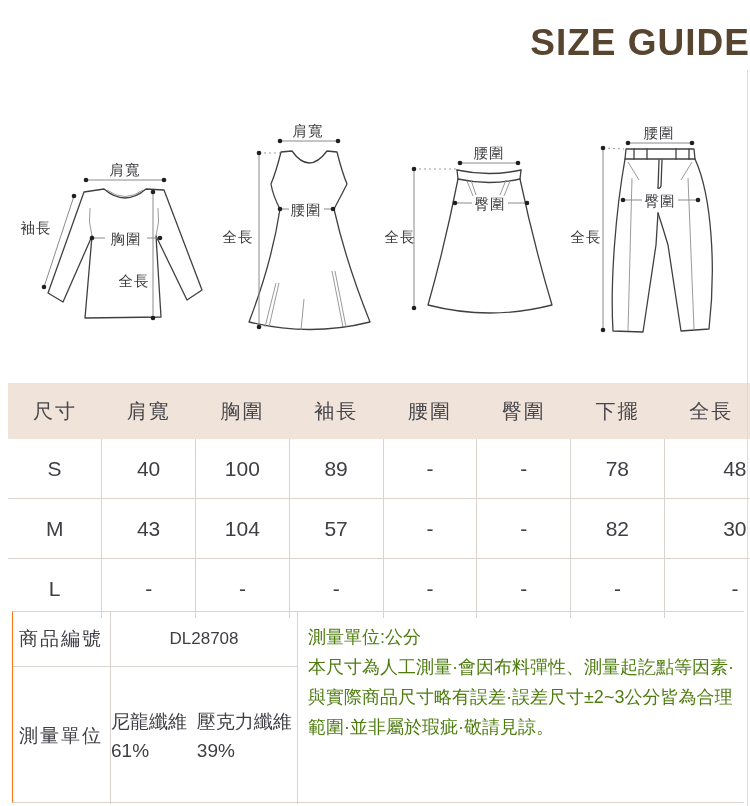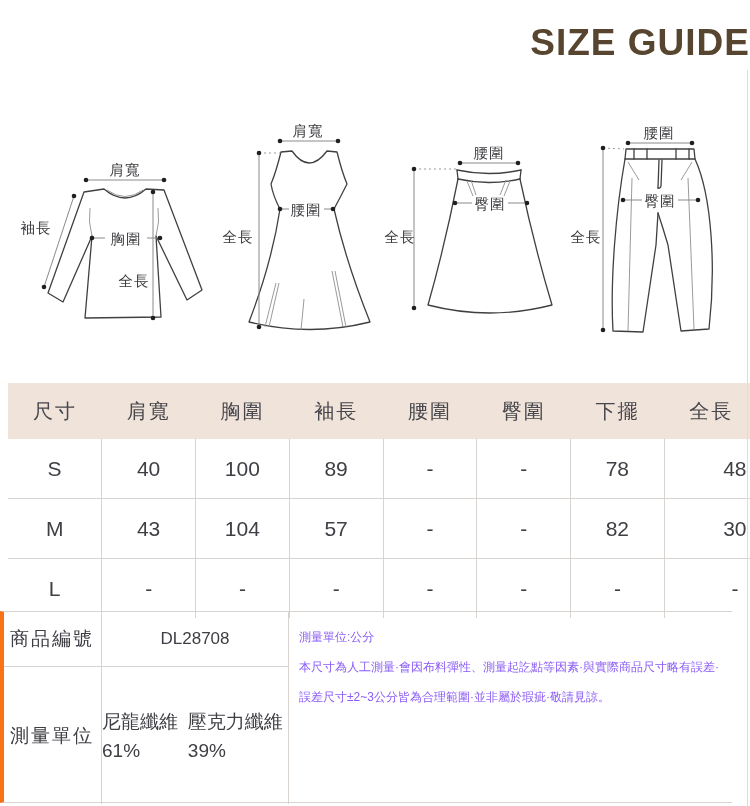--- a/index.html
+++ b/index.html
@@ -18,30 +18,30 @@
   .size-table{position:absolute;top:383px;left:8px;width:750px;border-collapse:collapse;table-layout:fixed;}
   .size-table th{background:#f0e3d9;height:54px;font-size:20px;font-weight:400;color:#46464c;
                  letter-spacing:2px;}
   .size-table td{height:57px;border:1px solid #d8d3cf;text-align:center;
                  font-size:21px;font-weight:300;color:#3e3e44;}
   .size-table tbody td:first-child{border-left:none;}
   .size-table tbody td:last-child{border-right:none;padding-left:48px;}
   .size-table tbody tr:first-child td{border-top:none;}
   .size-table tbody tr:last-child td{border-bottom:none;}
   
-  .info{position:absolute;top:611px;left:0;width:732px;height:192px;box-sizing:border-box;
+  .info{position:absolute;top:611px;left:12px;width:732px;height:192px;box-sizing:border-box;
         display:grid;grid-template-columns:98px 187px 1fr;grid-template-rows:55px 137px;
-        border-top:1px solid #d8d3cf;border-bottom:1px solid #d8d3cf;border-left:4px solid #f97316;}
+        border-top:1px solid #d8d3cf;border-bottom:1px solid #d8d3cf;border-left:1px solid #f97316;}
   .ic{border-right:1px solid #d8d3cf;display:flex;align-items:center;justify-content:center;box-sizing:border-box;}
   .ic.rb{border-bottom:1px solid #d8d3cf;}
   .ic.label{justify-content:flex-start;padding-left:6px;font-size:19px;letter-spacing:2px;color:#3e3e44;}
   .ic.code{font-size:17px;font-weight:300;}
   .ic.material{flex-direction:row;font-size:19px;line-height:29px;font-weight:300;}
   .note{grid-column:3;grid-row:1/3;border-right:none;padding:10px 4px 0 10px;box-sizing:border-box;
-        font-size:12px;line-height:30px;color:#8b5cf6;}
+        font-size:18px;line-height:30px;color:#4d7c0f;}
   .right-border{position:absolute;top:70px;left:747px;width:1px;height:736px;background:#dcdcdc;}
 </style>
 </head>
 <body>
 
 <div class="page">
 
   <h1 class="title">SIZE GUIDE</h1>
 
   <svg class="diagrams" width="750" height="255" viewBox="0 100 750 255" xmlns="http://www.w3.org/2000/svg">

